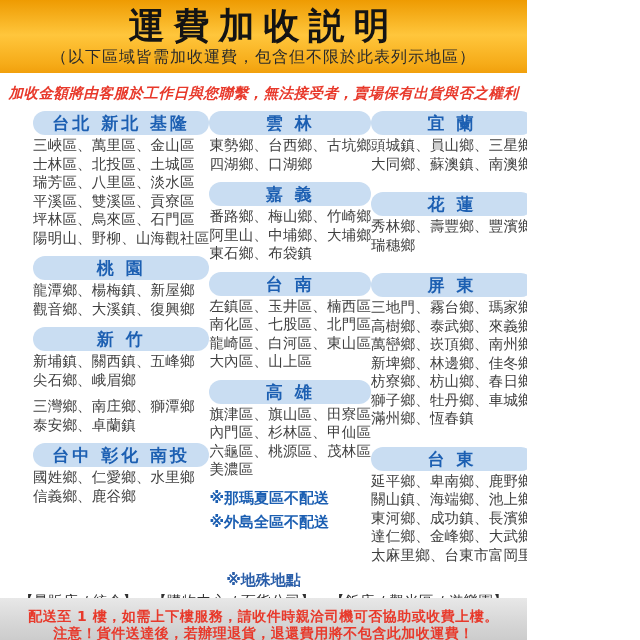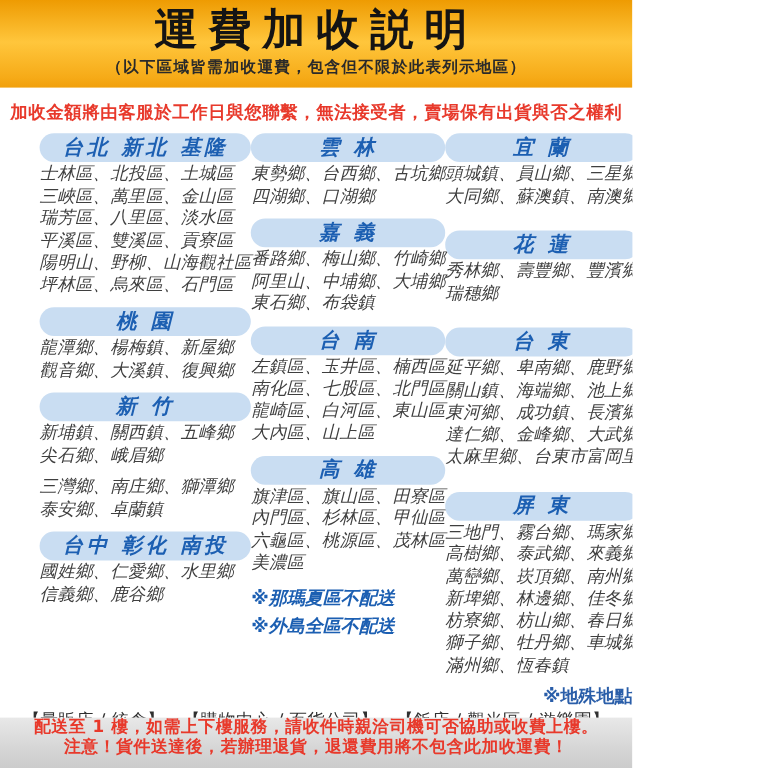--- a/index.html
+++ b/index.html
@@ -15,32 +15,32 @@
     height:73px;
     background:linear-gradient(180deg,#ee9b02 0%,#ffc63c 48%,#f6ab18 88%,#f1a00c 100%);
     text-align:center;
   }
   .banner-title {
     margin:0; padding-top:6px;
     font-size:36px; font-weight:bold; letter-spacing:9px;
     color:#141414; line-height:40px;
   }
   .banner-subtitle {
-    margin:1px 0 0; font-size:13px; font-weight:bold;
+    margin:1px 0 0; font-size:16px; font-weight:normal;
     color:#2a2a2a; letter-spacing:1px;
   }
 
   
   .warning {
     text-align:center; color:#e8392b; font-weight:bold;
-    font-size:14.5px; margin:11px 0 8px; letter-spacing:0.5px;
-  }
-
-  
-  .columns { display:flex; justify-content:space-between; padding:0 33px;font-style:italic; }
+    font-size:14.5px; margin:11px 0 8px; letter-spacing:0.5px;font-style:italic;
+  }
+
+  
+  .columns { display:flex; justify-content:space-between; padding:0 33px; }
   .col { width:186px; }
   .sec { margin-bottom:10px; }
   .sec:last-child { margin-bottom:0; }
   .col3 .sec { margin-bottom:20px; }
   .col3 .sec:last-child { margin-bottom:0; }
   .pill {
     background:#c9ddf2; color:#1c5fb2;
     font-weight:bold; font-size:17px; line-height:20px;
     text-align:center; border-radius:13px; padding:2px 0;
     letter-spacing:3px;
@@ -51,31 +51,31 @@
   }
   .notes { margin-top:0; }
   .note {
     margin:3px 0 0; color:#1c5fb2; font-weight:bold;
     font-size:15px; line-height:21px;
   }
 
   
   .special { text-align:center; margin-top:8px; }
   .special-heading {
-    margin:0 0 3px; color:#2a5ea9; font-weight:bold; font-size:15px;text-align:right;
+    margin:0 0 3px; color:#2a5ea9; font-weight:bold; font-size:15px;
   }
   .special-line {
     margin:1px 0; font-size:14.5px; color:#303030; line-height:17.5px;
     letter-spacing:0.3px;
   }
 
   
   .footer {
     position:absolute; left:0; right:0; bottom:0;
-    height:42px; box-sizing:border-box; padding-top:0;
+    height:42px; box-sizing:border-box; padding-top:10px;
     background:linear-gradient(180deg,#e8e8e8 0%,#d6d6d6 60%,#cccccc 100%);
     text-align:center;
   }
   .footer-line {
     margin:0; color:#e8392b; font-weight:bold; font-size:14px; line-height:17px;
     letter-spacing:0.5px;
   }
 </style>
 </head>
 <body>
@@ -86,26 +86,26 @@
     <h1 class="banner-title">運費加收説明</h1>
     <p class="banner-subtitle">（以下區域皆需加收運費，包含但不限於此表列示地區）</p>
   </header>
 
   <p class="warning">加收金額將由客服於工作日與您聯繫，無法接受者，賣場保有出貨與否之權利</p>
 
   <div class="columns" id="columns">
       <div class="col col1">
         <section class="sec">
           <div class="pill">台北 新北 基隆</div>
+          <p class="line">三峽區、萬里區、金山區</p>
           <p class="line">士林區、北投區、土城區</p>
-          <p class="line">三峽區、萬里區、金山區</p>
           <p class="line">瑞芳區、八里區、淡水區</p>
           <p class="line">平溪區、雙溪區、貢寮區</p>
+          <p class="line">坪林區、烏來區、石門區</p>
           <p class="line">陽明山、野柳、山海觀社區</p>
-          <p class="line">坪林區、烏來區、石門區</p>
         </section>
         <section class="sec">
           <div class="pill">桃 園</div>
           <p class="line">龍潭鄉、楊梅鎮、新屋鄉</p>
           <p class="line">觀音鄉、大溪鎮、復興鄉</p>
         </section>
         <section class="sec">
           <div class="pill">新 竹</div>
           <p class="line">新埔鎮、關西鎮、五峰鄉</p>
           <p class="line">尖石鄉、峨眉鄉</p>
@@ -154,39 +154,39 @@
       <div class="col col3">
         <section class="sec">
           <div class="pill">宜 蘭</div>
           <p class="line">頭城鎮、員山鄉、三星鄉</p>
           <p class="line">大同鄉、蘇澳鎮、南澳鄉</p>
         </section>
         <section class="sec">
           <div class="pill">花 蓮</div>
           <p class="line">秀林鄉、壽豐鄉、豐濱鄉</p>
           <p class="line">瑞穗鄉</p>
-        </section>
-        <section class="sec">
-          <div class="pill">台 東</div>
-          <p class="line">延平鄉、卑南鄉、鹿野鄉</p>
-          <p class="line">關山鎮、海端鄉、池上鄉</p>
-          <p class="line">東河鄉、成功鎮、長濱鄉</p>
-          <p class="line">達仁鄉、金峰鄉、大武鄉</p>
-          <p class="line">太麻里鄉、台東市富岡里</p>
         </section>
         <section class="sec">
           <div class="pill">屏 東</div>
           <p class="line">三地門、霧台鄉、瑪家鄉</p>
           <p class="line">高樹鄉、泰武鄉、來義鄉</p>
           <p class="line">萬巒鄉、崁頂鄉、南州鄉</p>
           <p class="line">新埤鄉、林邊鄉、佳冬鄉</p>
           <p class="line">枋寮鄉、枋山鄉、春日鄉</p>
           <p class="line">獅子鄉、牡丹鄉、車城鄉</p>
           <p class="line">滿州鄉、恆春鎮</p>
         </section>
+        <section class="sec">
+          <div class="pill">台 東</div>
+          <p class="line">延平鄉、卑南鄉、鹿野鄉</p>
+          <p class="line">關山鎮、海端鄉、池上鄉</p>
+          <p class="line">東河鄉、成功鎮、長濱鄉</p>
+          <p class="line">達仁鄉、金峰鄉、大武鄉</p>
+          <p class="line">太麻里鄉、台東市富岡里</p>
+        </section>
       </div>
     </div>
 
   <div class="special">
     <p class="special-heading">※地殊地點</p>
     <div id="special-lines">
         <p class="special-line">【量販店 / 統倉】、【購物中心 / 百貨公司】、【飯店 / 觀光區 / 遊樂園】</p>
         <p class="special-line">【監獄 / 看守所】、【國道休息站】、【軍營 / 港區 / 機場 / 貨櫃場 / 出口報關】</p>
         <p class="special-line">【醫學中心 / 醫院】、【科學園區、工業區、研究院、部份學校、部份企業】</p>
       </div>

